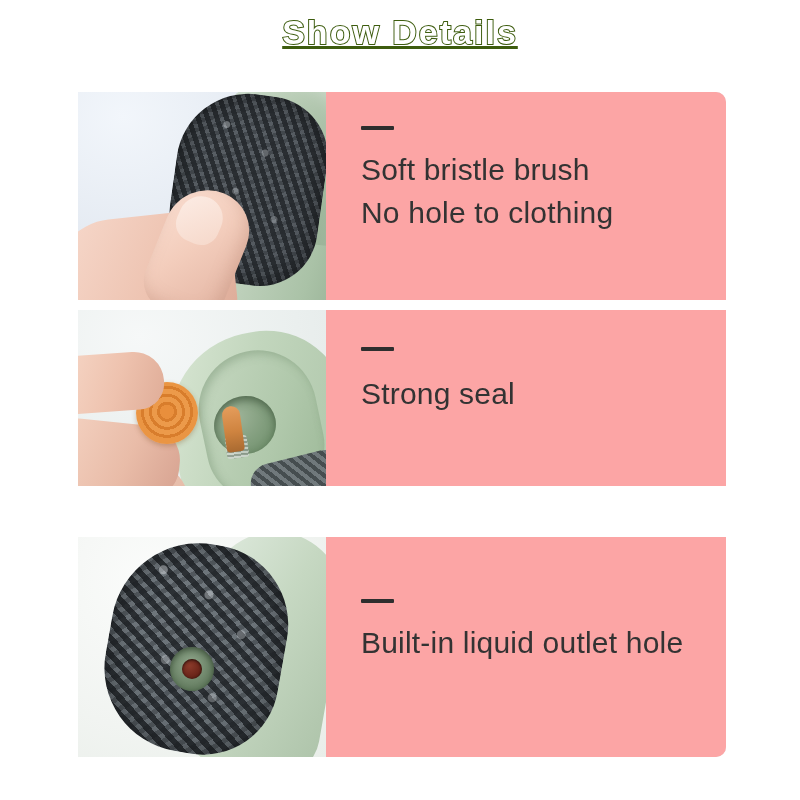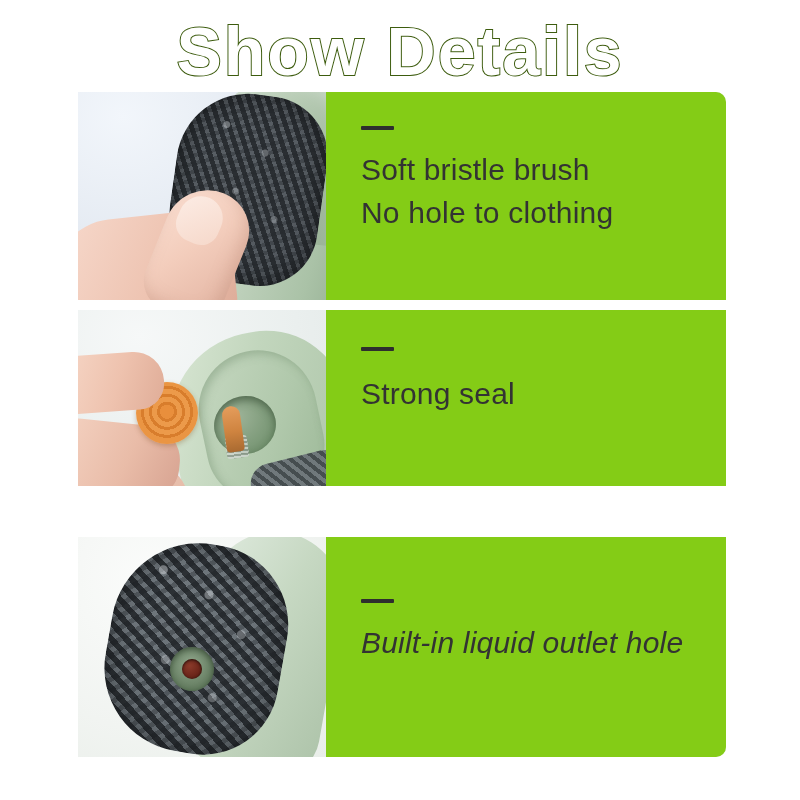--- a/index.html
+++ b/index.html
@@ -23,27 +23,28 @@
   
   .title-wrap {
     position: absolute;
     top: 14px;
     left: 0;
     width: 800px;
     text-align: center;
   }
   .title {
     display: inline-block;
-    font-size: 68px;
+    font-size: 34px;
     font-weight: 700;
     letter-spacing: 2px;
     color: #ffffff;
     -webkit-text-stroke: 2px #3d5c0e;
     paint-order: stroke fill;
     line-height: 1.1;
+    text-decoration: underline;
   }
 
   
   .panel {
     position: absolute;
     left: 78px;
     width: 648px;
     display: flex;
     overflow: hidden;
     background: #e2e2e2;
@@ -58,21 +59,21 @@
     width: 248px;
     flex: 0 0 248px;
     overflow: hidden;
     background: #e7ecf3;
   }
   .panel-3 .photo { background: #f4f6f4; }
 
   .text-side {
     position: relative;
     flex: 1 1 auto;
-    background: #84cc16;
+    background: #fca5a5;
     padding-left: 35px;
   }
 
   .dash {
     position: absolute;
     left: 35px;
     width: 33px;
     height: 4px;
     border-radius: 1px;
     background: #2e2e2e;
@@ -81,21 +82,21 @@
   .panel-2 .dash { top: 37px; }
   .panel-3 .dash { top: 62px; }
 
   .lines {
     position: absolute;
     left: 35px;
     right: 10px;
   }
   .panel-1 .lines { top: 56px; }
   .panel-2 .lines { top: 58px; }
-  .panel-3 .lines { top: 84px; font-style: italic; }
+  .panel-3 .lines { top: 84px; }
 
   .line {
     font-size: 30px;
     color: #333333;
     white-space: nowrap;
     letter-spacing: 0.2px;
   }
   .panel-1 .line { line-height: 43px; }
   .panel-2 .line { line-height: 52px; }
   .panel-3 .line { line-height: 44px; }

